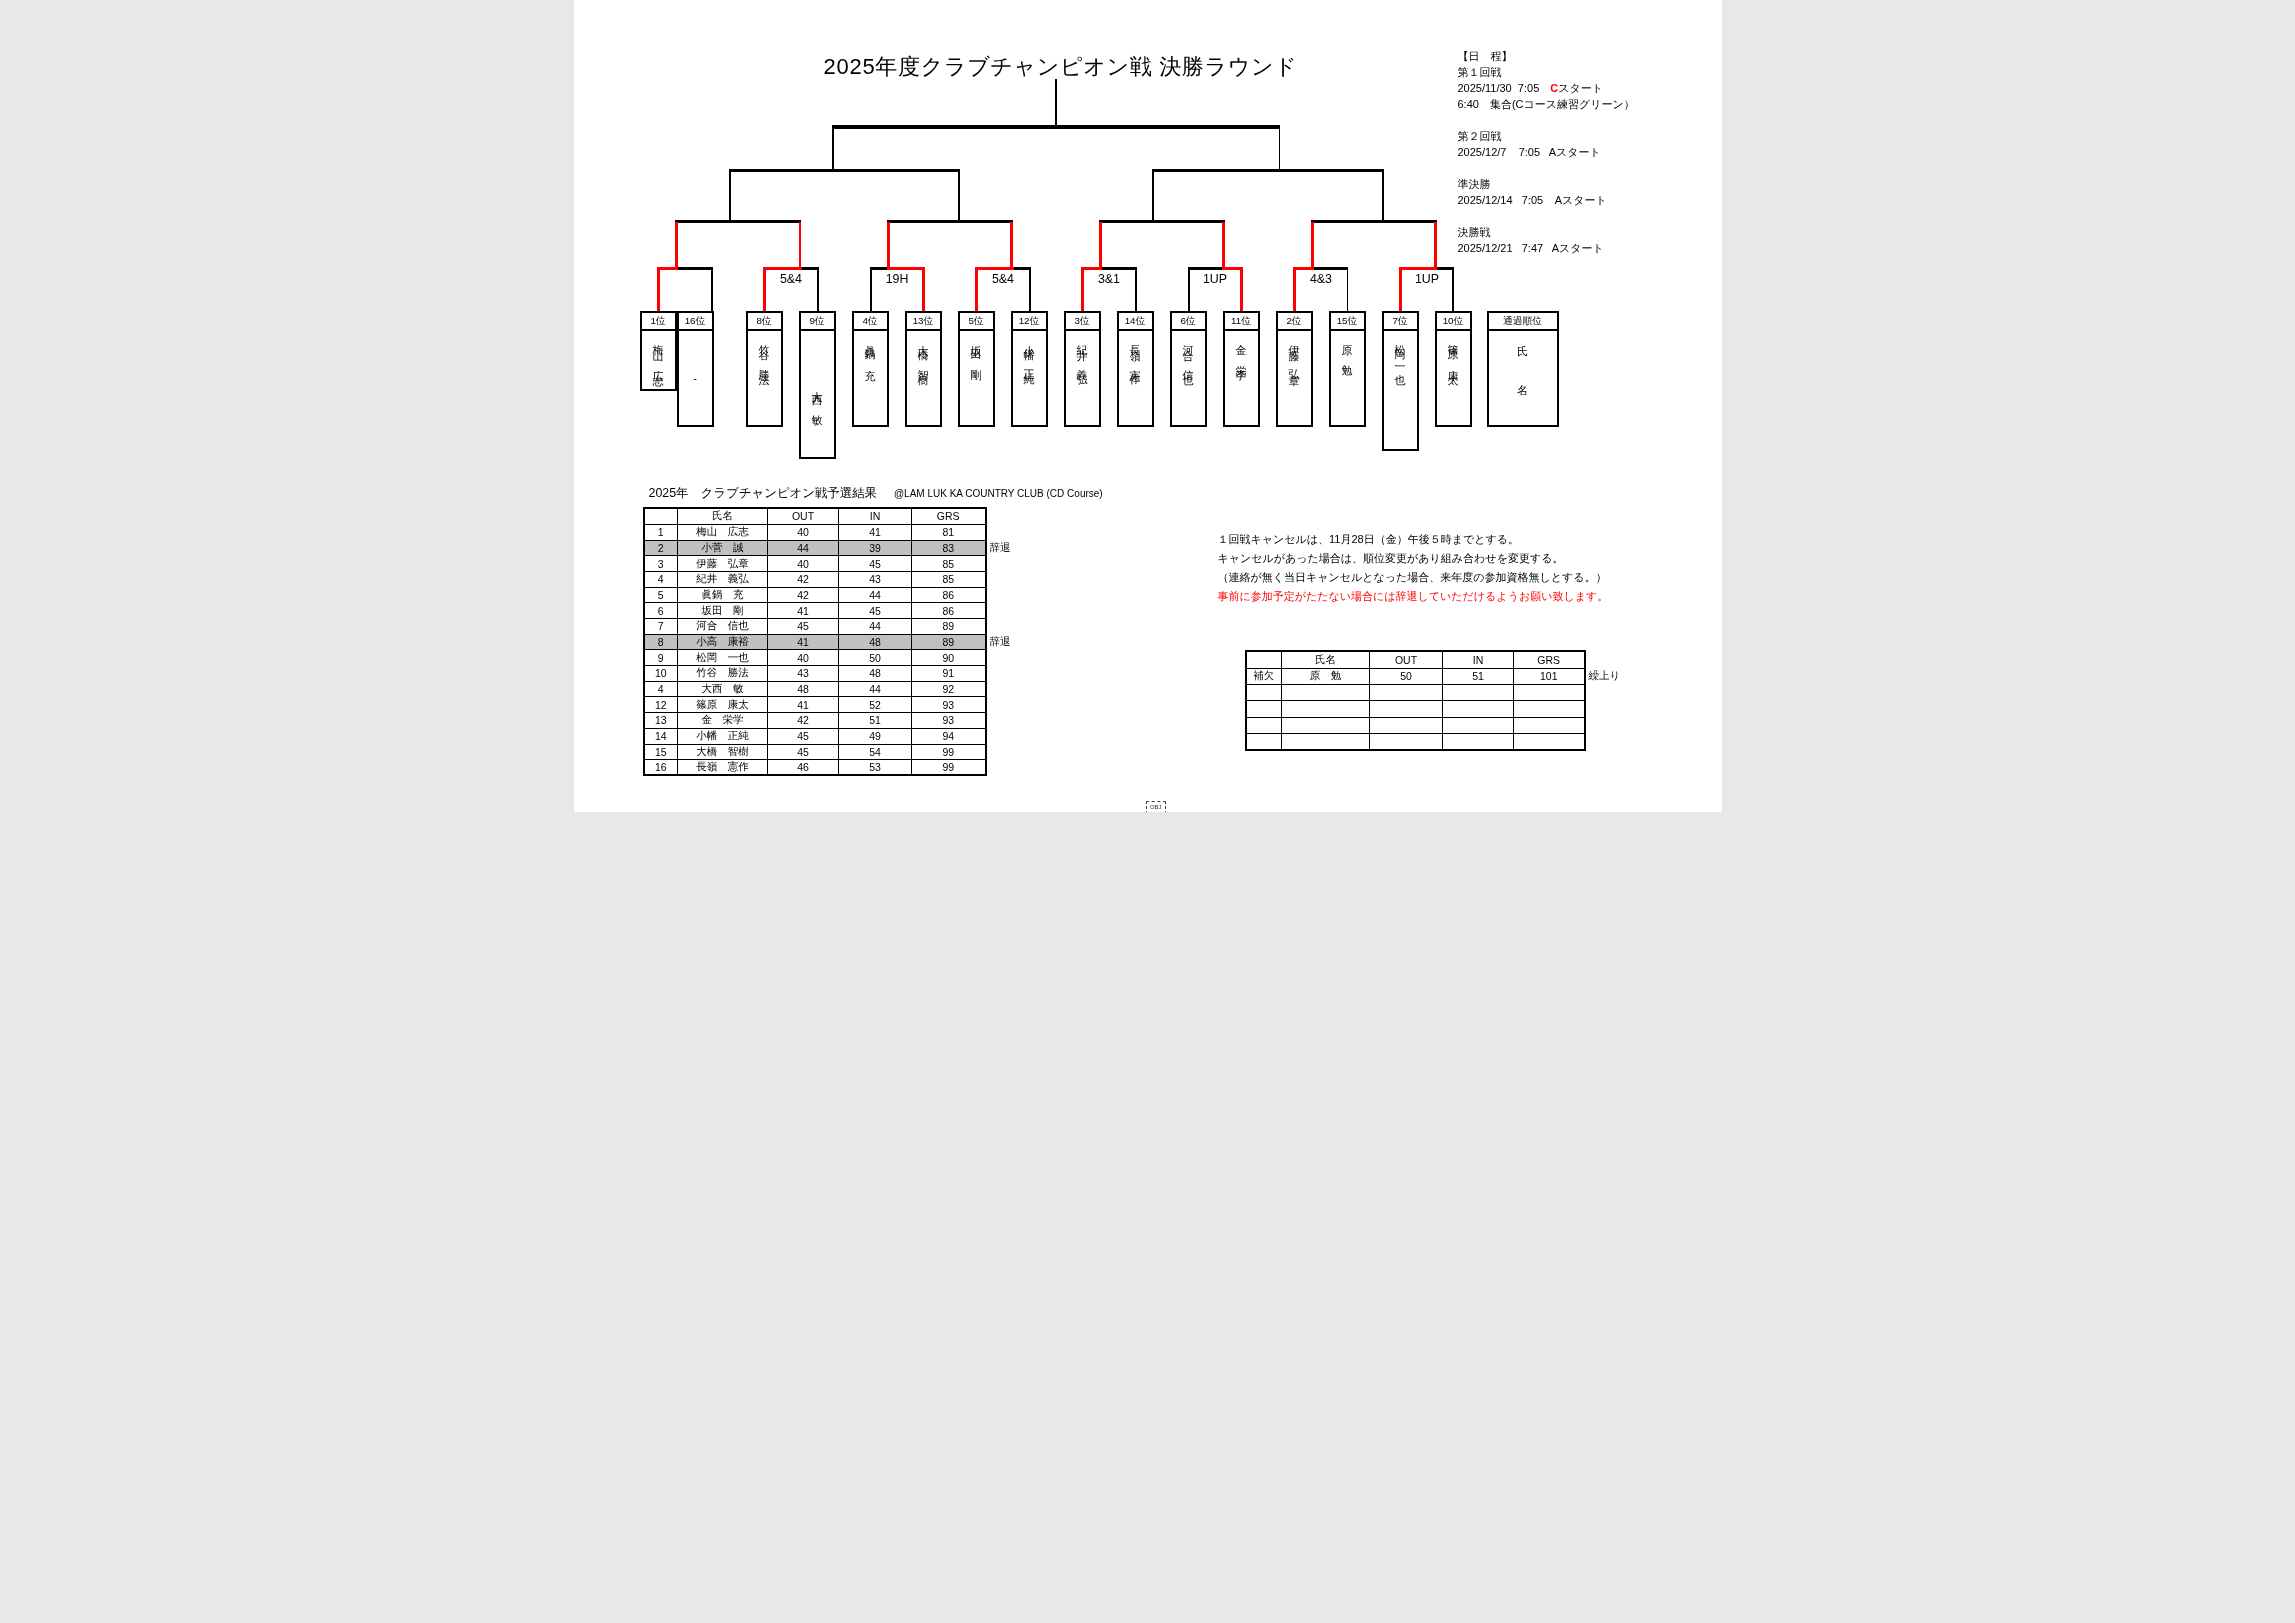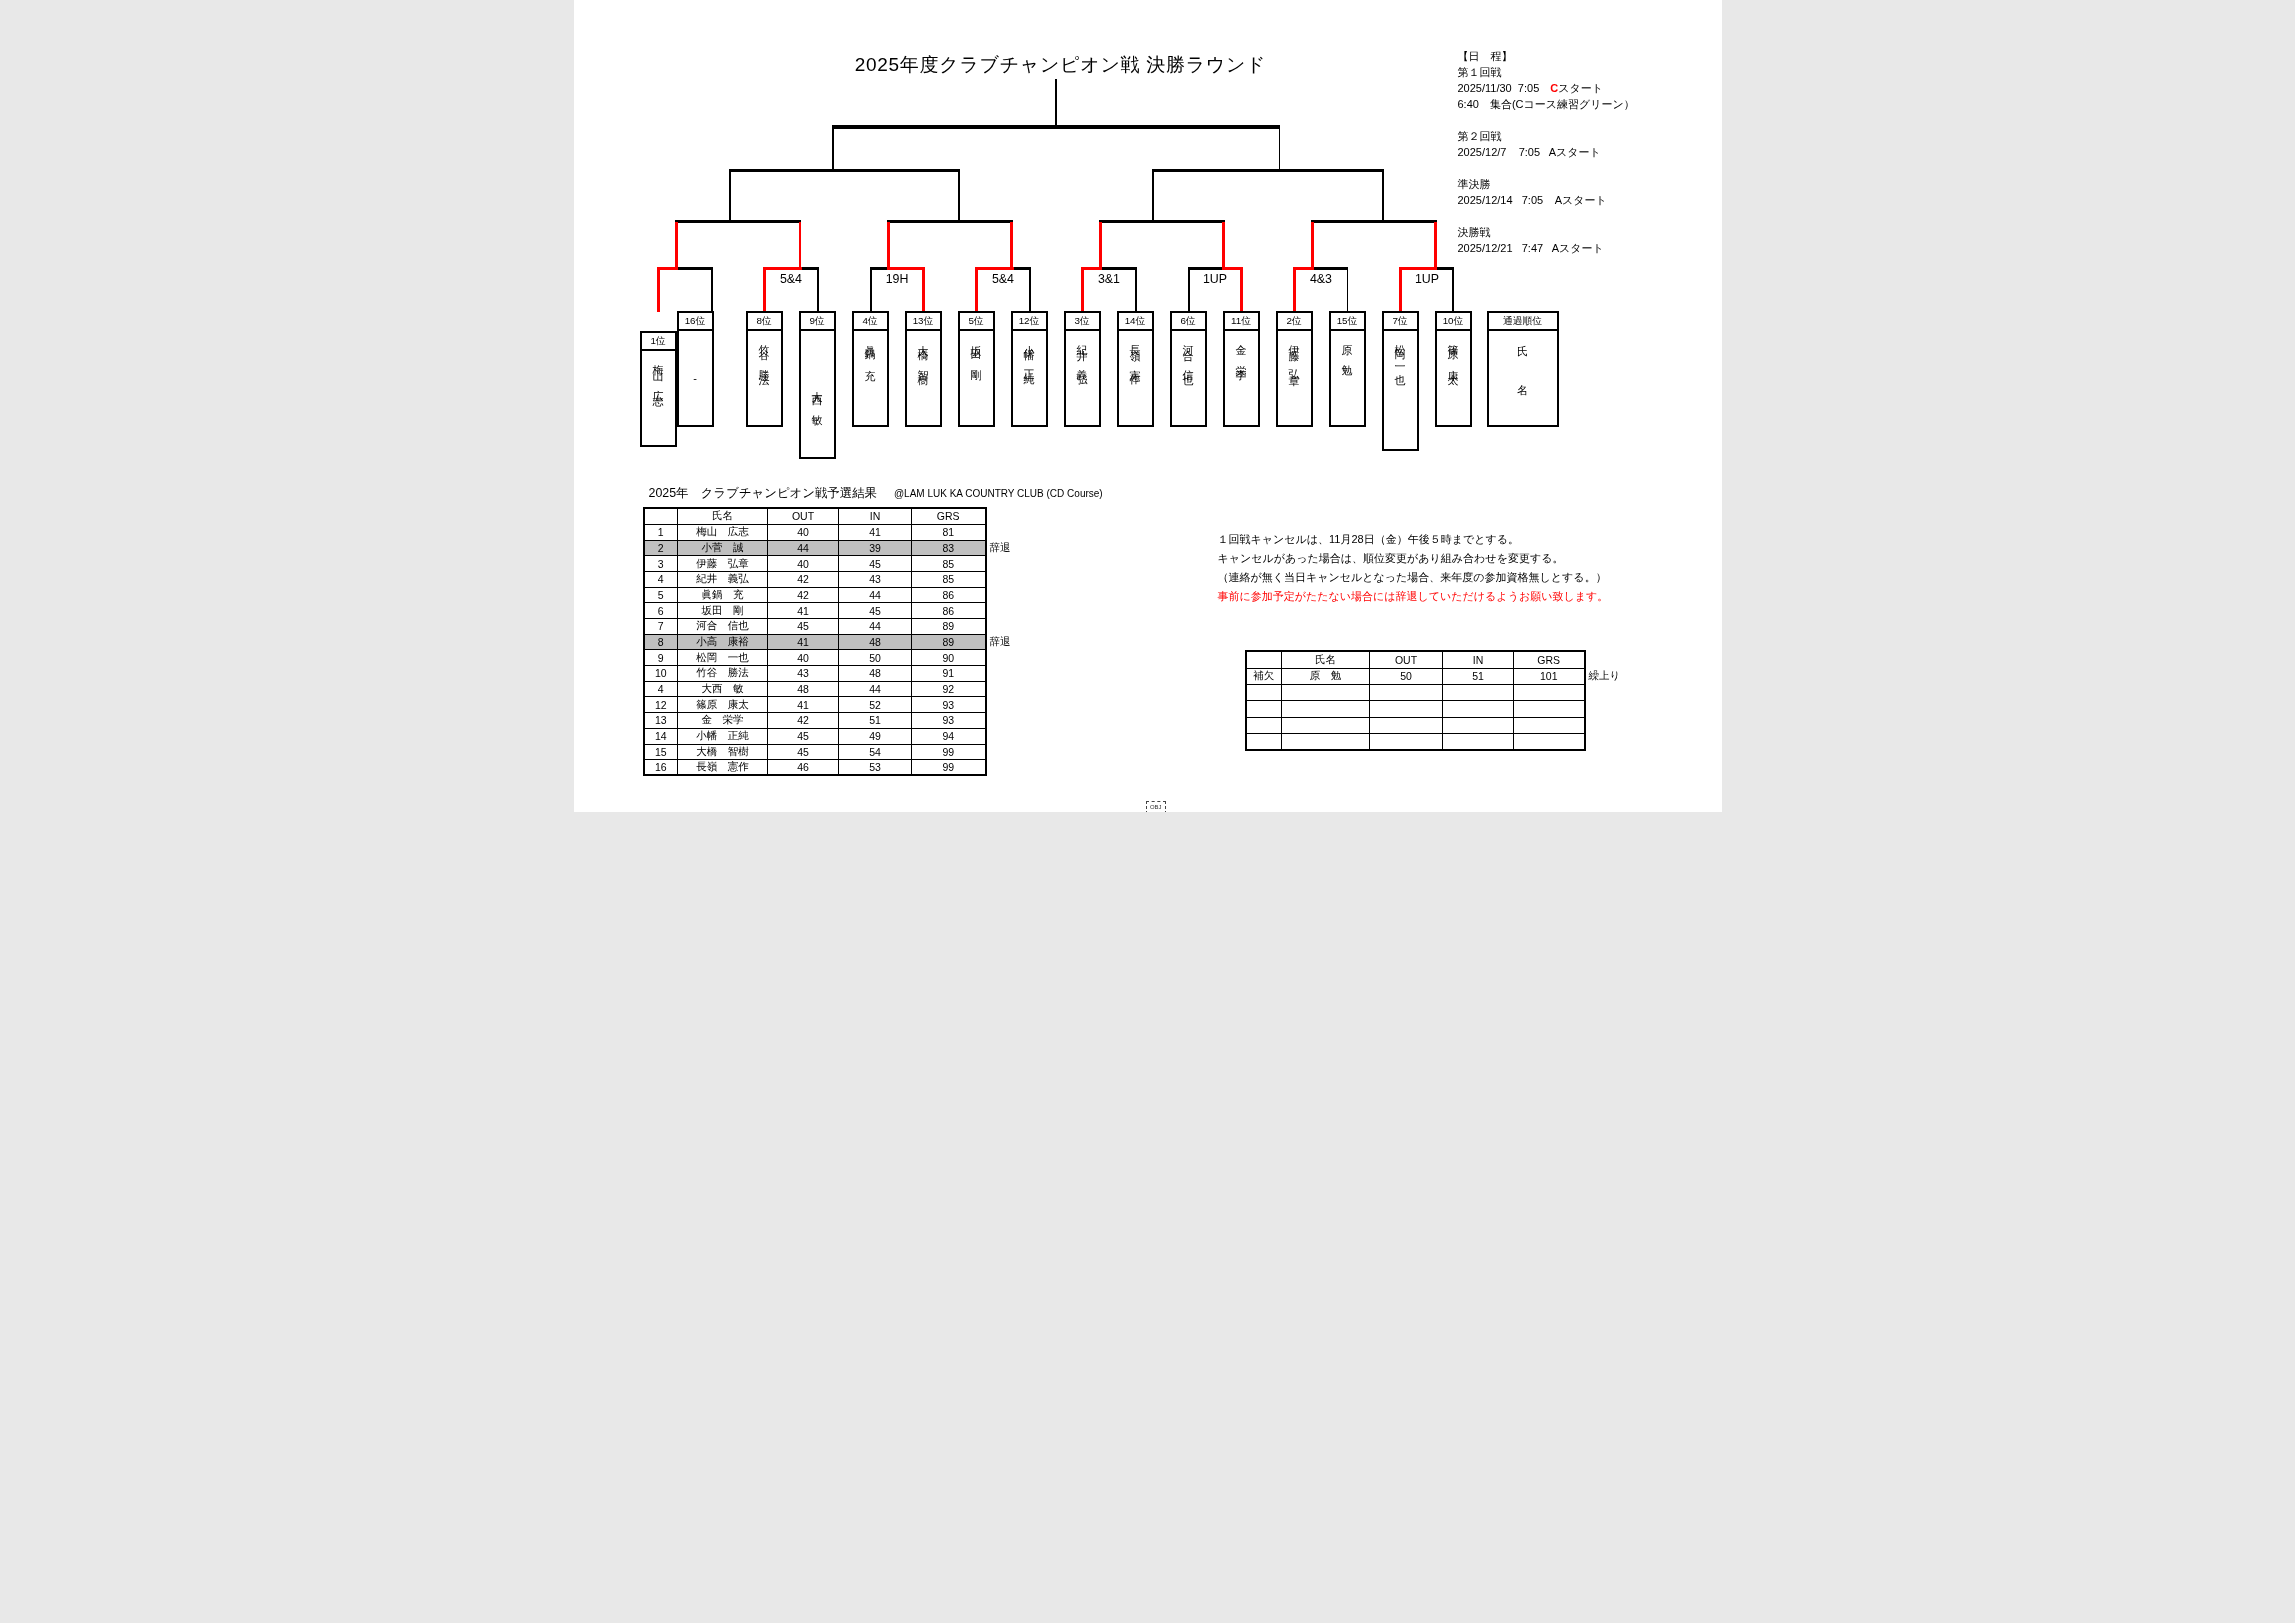--- a/index.html
+++ b/index.html
@@ -4,21 +4,21 @@
 <style>
   html,body { margin:0; padding:0; background:#e8e8e8; }
   .page {
     position:relative; width:1148px; height:812px; margin:0 auto;
     background:#ffffff; color:#000;
     font-family:"Liberation Sans","DejaVu Sans",sans-serif;
     overflow:hidden;
   }
   .title {
     position:absolute; top:52px; left:487px; transform:translateX(-50%);
-    font-size:19px; white-space:nowrap; letter-spacing:0.7px;
+    font-size:22px; white-space:nowrap; letter-spacing:0.7px;
   }
   .schedule {
     position:absolute; left:884px; top:48px;
     font-size:11px; line-height:16px; white-space:pre;
   }
   .schedule .s-gap { height:16px; }
   .accent { color:#ff0000; font-weight:bold; }
   svg.bracket { position:absolute; left:0; top:0; }
   .box {
     position:absolute; box-sizing:border-box; border:2px solid #000;
@@ -138,21 +138,21 @@
       <line x1="993.5" y1="410" x2="993.5" y2="339" stroke="#ff0000" stroke-width="4.5" shape-rendering="crispEdges"></line>
       <line x1="1101.5" y1="477" x2="1101.5" y2="410" stroke="#ff0000" stroke-width="4.5" shape-rendering="crispEdges"></line>
       <line x1="1099" y1="410" x2="1131" y2="410" stroke="#ff0000" stroke-width="5" shape-rendering="crispEdges"></line>
       <line x1="1128.5" y1="410" x2="1128.5" y2="339" stroke="#ff0000" stroke-width="4.5" shape-rendering="crispEdges"></line>
       <line x1="1263.5" y1="477" x2="1263.5" y2="410" stroke="#ff0000" stroke-width="4.5" shape-rendering="crispEdges"></line>
       <line x1="1261" y1="410" x2="1320" y2="410" stroke="#ff0000" stroke-width="5" shape-rendering="crispEdges"></line>
       <line x1="1317.5" y1="410" x2="1317.5" y2="339" stroke="#ff0000" stroke-width="4.5" shape-rendering="crispEdges"></line>
     </svg>
 
   <div id="bracket-boxes">
-      <div class="box" style="left: 66px; top: 311px; width: 37px; height: 116px; margin-top: 20px;">
+      <div class="box" style="left: 66px; top: 311px; width: 37px; height: 80px;">
         <div class="box-rank">1位</div>
         <div class="box-body">
           <div class="v-text">梅山　広志</div>
         </div>
       </div>
       <div class="box" style="left: 103px; top: 311px; width: 37px; height: 116px;">
         <div class="box-rank">16位</div>
         <div class="box-body dash">-</div>
       </div>
       <div class="box" style="left: 172px; top: 311px; width: 37px; height: 116px;">

